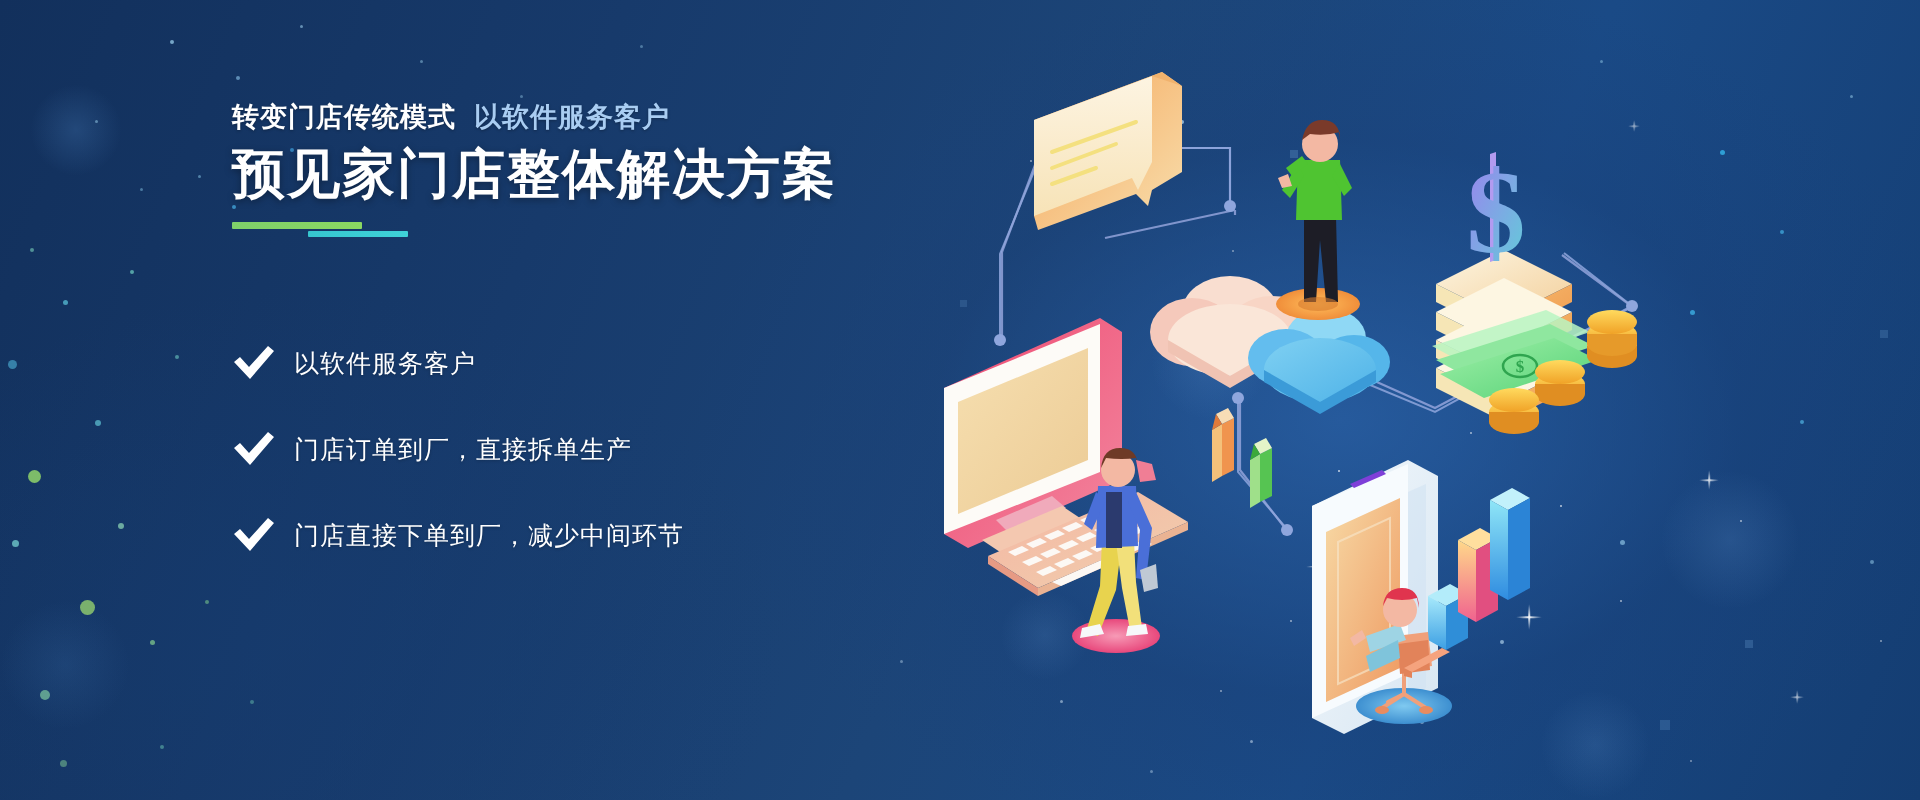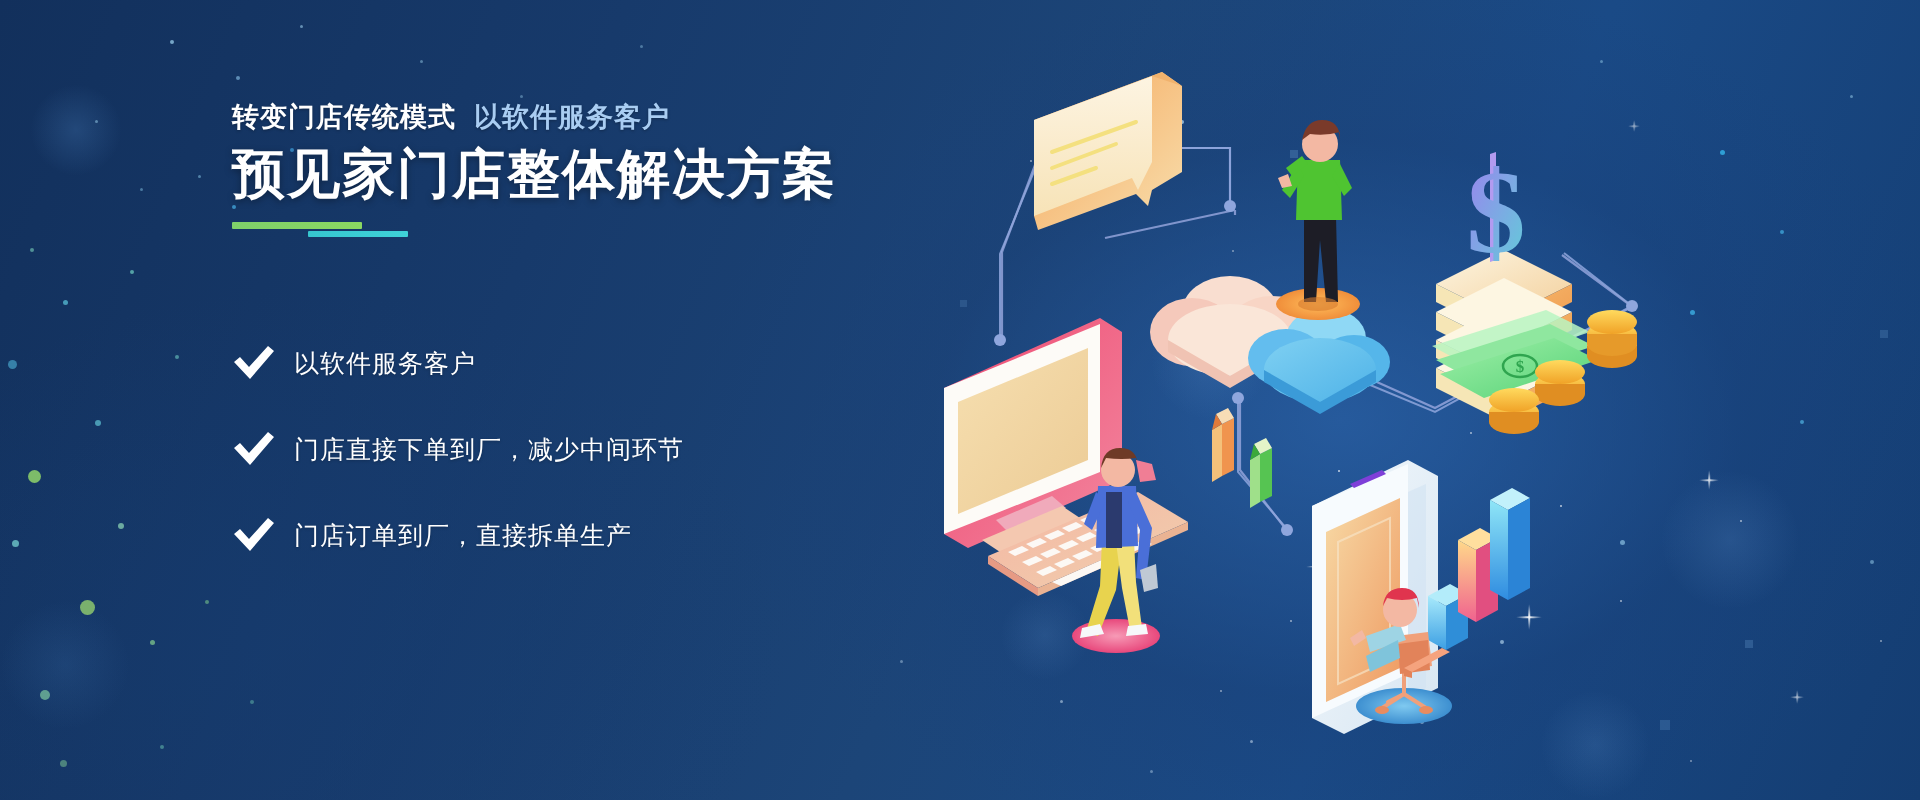--- a/index.html
+++ b/index.html
@@ -183,30 +183,30 @@
       <span class="feature-label">以软件服务客户</span>
     </div>
 
 
     <div class="feature">
       <span class="check">
         <svg viewBox="0 0 44 38" width="44" height="38" aria-hidden="true">
           <path d="M2 18 L8 13 L17 23 L36 2 L42 7 L18 35 Z" fill="#ffffff"></path>
         </svg>
       </span>
-      <span class="feature-label">门店直接下单到厂，减少中间环节</span>
+      <span class="feature-label">门店订单到厂，直接拆单生产</span>
     </div>
 
     <div class="feature">
       <span class="check">
         <svg viewBox="0 0 44 38" width="44" height="38" aria-hidden="true">
           <path d="M2 18 L8 13 L17 23 L36 2 L42 7 L18 35 Z" fill="#ffffff"></path>
         </svg>
       </span>
-      <span class="feature-label">门店订单到厂，直接拆单生产</span>
+      <span class="feature-label">门店直接下单到厂，减少中间环节</span>
     </div>
 
   </div>
 
   <div class="illus">
     <svg viewBox="0 0 740 720" preserveAspectRatio="xMidYMid meet" aria-hidden="true">
       <defs>
         <linearGradient id="gBubble" x1="0" y1="0" x2="1" y2="1">
           <stop offset="0" stop-color="#f5a65a"></stop>
             <stop offset="1" stop-color="#f8dfae"></stop>

